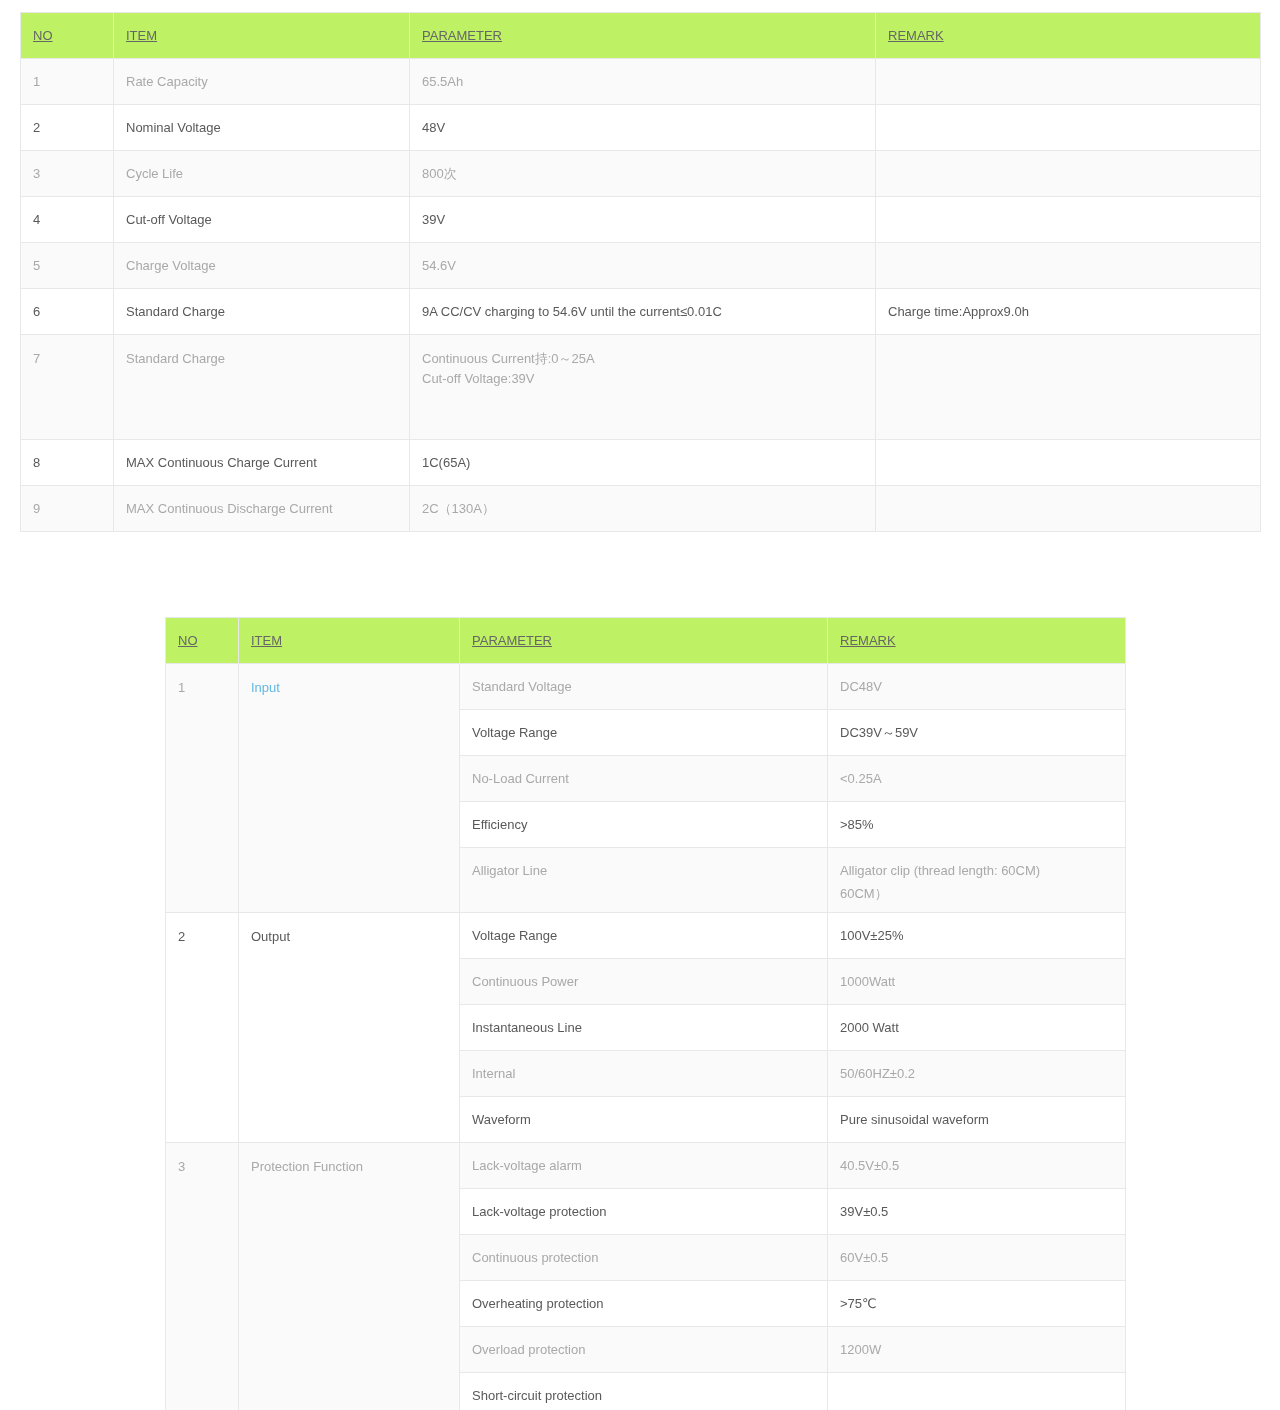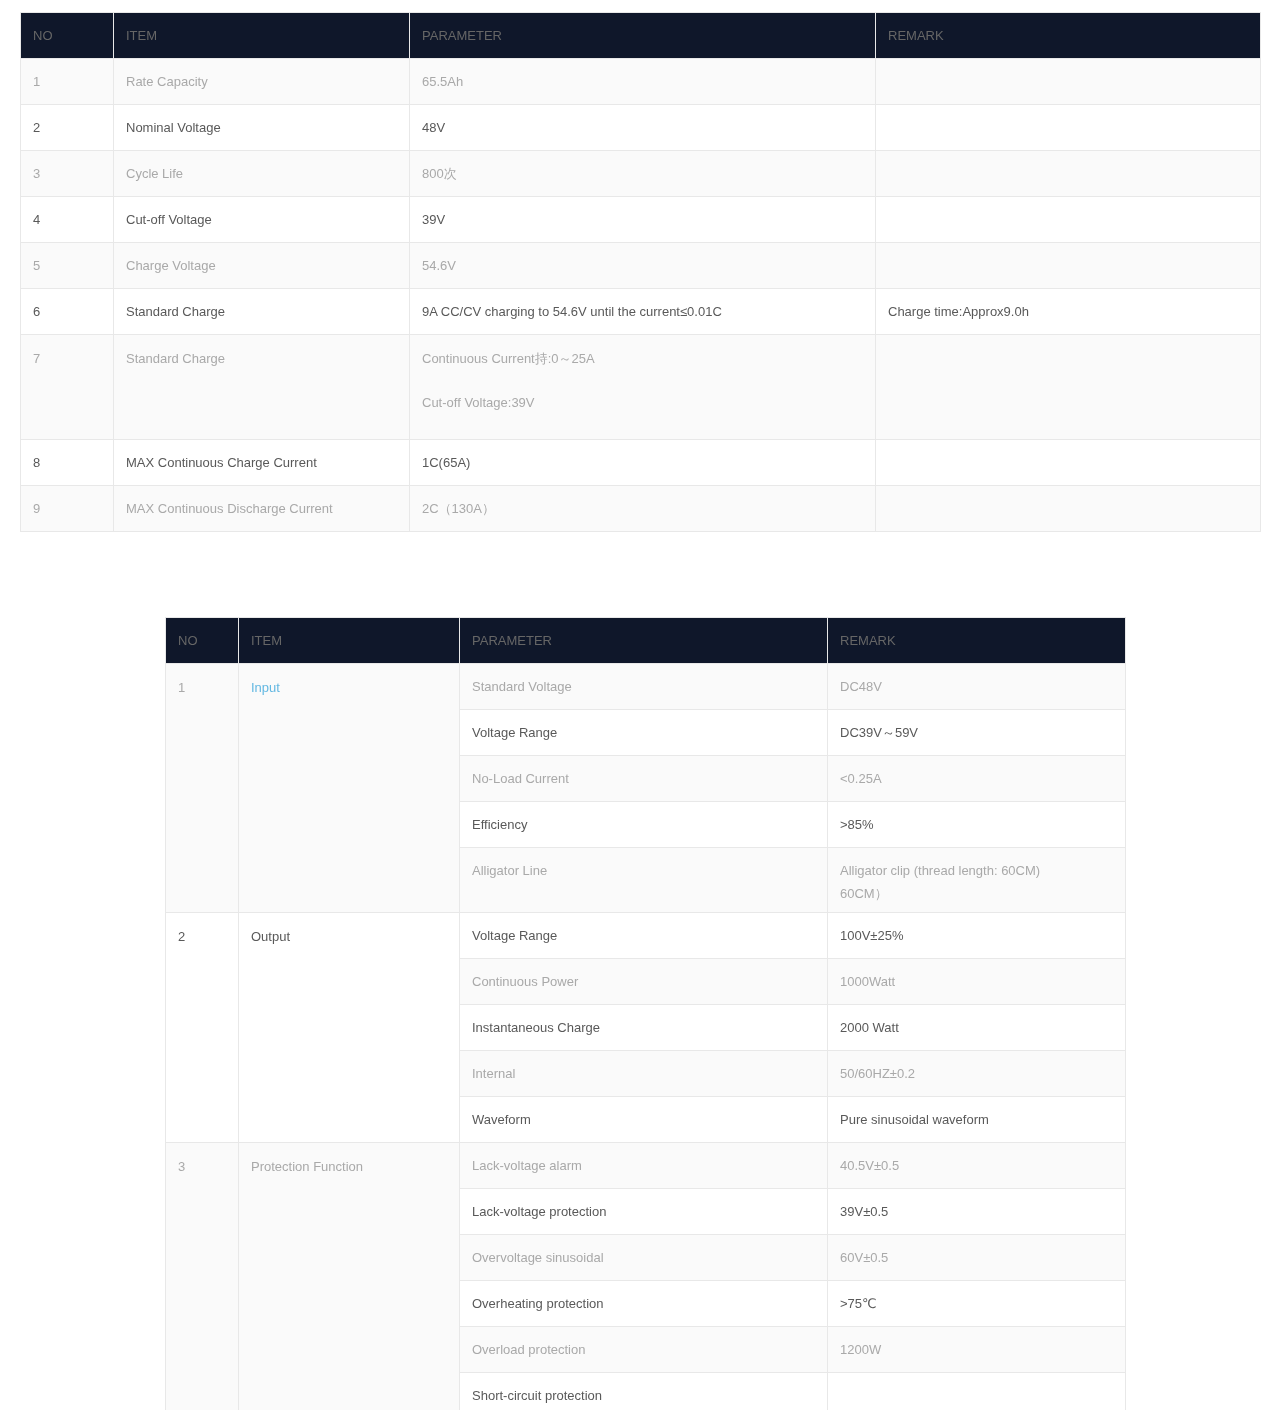--- a/index.html
+++ b/index.html
@@ -25,22 +25,23 @@
     border: 1px solid #e8e8e8;
     padding: 0 12px;
     text-align: left;
     vertical-align: middle;
     font-weight: normal;
     line-height: 1.5;
   }
   table.spec th {
     height: 45px;
     color: #666666;
-    background: #0f172a;
+    background: #bef264;
     font-size: 13px;
+    text-decoration: underline;
   }
   
   table.spec tbody tr.alt > td {
     background: #fafafa;
     color: #a9a9a9;
   }
   table.spec tbody tr.plain > td {
     background: #ffffff;
     color: #595959;
   }
@@ -53,21 +54,21 @@
     position: absolute;
     left: 20px;
     top: 12px;
   }
   #table-one { width: 1240px; }
   #table-one col.c-no     { width: 93px;  }
   #table-one col.c-item   { width: 296px; }
   #table-one col.c-param  { width: 466px; }
   #table-one col.c-remark { width: 385px; }
   #table-one td.tall { height: 90px; vertical-align: top; padding-top: 14px; }
-  #table-one td.tall .ln2 { margin-top: 24px; }
+  #table-one td.tall .ln2 { }
 
   
   #table-two-wrap {
     position: absolute;
     left: 165px;
     top: 617px;
   }
   #table-two { width: 960px; }
   #table-two col.c-no     { width: 73px;  }
   #table-two col.c-item   { width: 221px; }
@@ -214,21 +215,21 @@
         <td class="grp" rowspan="5">2</td>
         <td class="grp" rowspan="5">Output</td>
         <td>Voltage Range</td>
         <td>100V±25%</td>
       </tr>
       <tr class="alt">
         <td>Continuous Power</td>
         <td>1000Watt</td>
       </tr>
       <tr class="plain">
-        <td>Instantaneous Charge</td>
+        <td>Instantaneous Line</td>
         <td>2000 Watt</td>
       </tr>
       <tr class="alt">
         <td>Internal</td>
         <td>50/60HZ±0.2</td>
       </tr>
       <tr class="plain">
         <td>Waveform</td>
         <td>Pure sinusoidal waveform</td>
       </tr>
@@ -237,21 +238,21 @@
         <td class="grp" rowspan="6">3</td>
         <td class="grp" rowspan="6">Protection Function</td>
         <td>Lack-voltage alarm</td>
         <td>40.5V±0.5</td>
       </tr>
       <tr class="plain">
         <td>Lack-voltage protection</td>
         <td>39V±0.5</td>
       </tr>
       <tr class="alt">
-        <td>Overvoltage sinusoidal</td>
+        <td>Continuous protection</td>
         <td>60V±0.5</td>
       </tr>
       <tr class="plain">
         <td>Overheating protection</td>
         <td>&gt;75℃</td>
       </tr>
       <tr class="alt">
         <td>Overload protection</td>
         <td>1200W</td>
       </tr>

